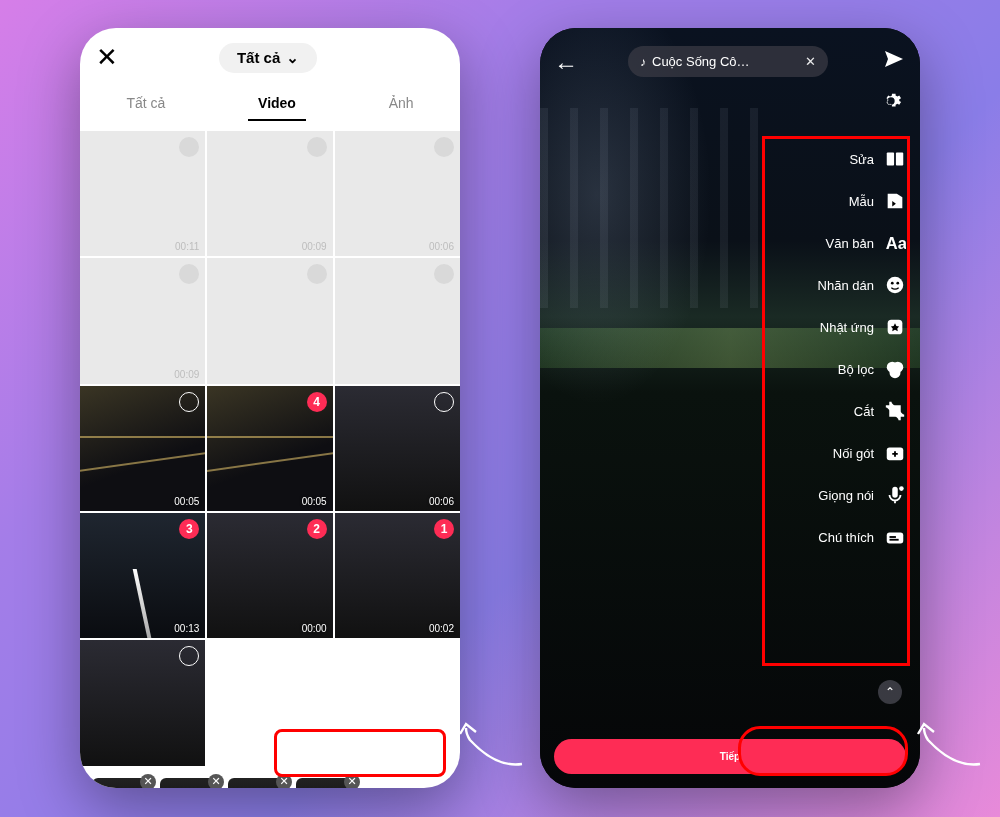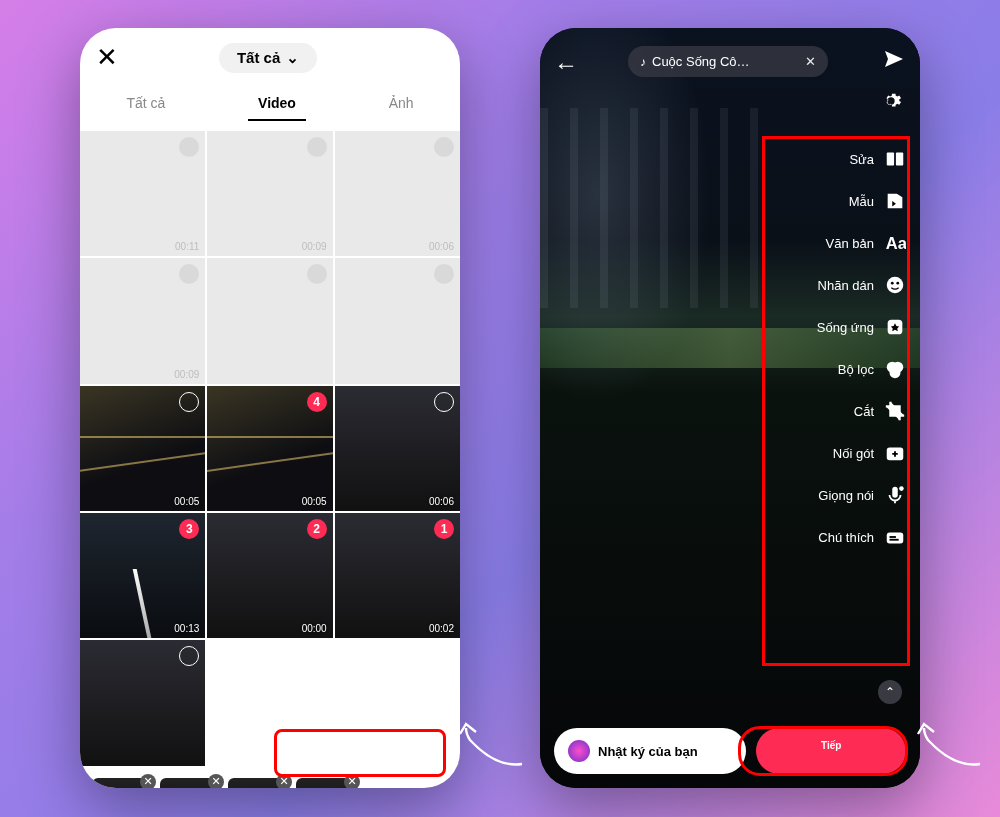--- a/index.html
+++ b/index.html
@@ -268,21 +268,21 @@
         <span class="ic">
           <svg viewBox="0 0 24 24">
             <circle cx="12" cy="12" r="9"></circle>
             <circle cx="9" cy="10" r="1.5" fill="#000"></circle>
             <circle cx="15" cy="10" r="1.5" fill="#000"></circle>
             <path d="M8 15q4 3 8 0" stroke="#000" stroke-width="1.5" fill="none"></path>
           </svg>
         </span>
       </div>
       <div class="tool">
-        <span>Sống ứng</span>
+        <span>Nhật ứng</span>
         <span class="ic">
           <svg viewBox="0 0 24 24">
             <rect x="4" y="4" width="16" height="16" rx="4"></rect>
             <path d="M12 8l1.5 3 3 .5-2 2 .5 3L12 15l-3 1.5.5-3-2-2 3-.5z" fill="#000"></path>
           </svg>
         </span>
       </div>
       <div class="tool">
         <span>Bộ lọc</span>
         <span class="ic">
@@ -329,24 +329,20 @@
             <rect x="6" y="11" width="7" height="2" fill="#000"></rect>
             <rect x="6" y="14" width="10" height="2" fill="#000"></rect>
           </svg>
         </span>
       </div>
     </div>
 
   <div class="r-expand">⌃</div>
 
   <div class="r-bottom">
-    <div class="r-diary">
-      <span class="av"></span>
-      <span>Nhật ký của bạn</span>
-    </div>
     <div class="r-next">
       <span>Tiếp</span>
     </div>
   </div>
 
   <div class="hl" style="left:222px; top:108px; width:148px; height:530px;"></div>
   <div class="hl" style="left:198px; top:698px; width:170px; height:50px; border-radius:22px;"></div>
 </div>
 
 <svg class="arrow" style="left:456px; top:720px;" width="70" height="50" viewBox="0 0 70 50">

